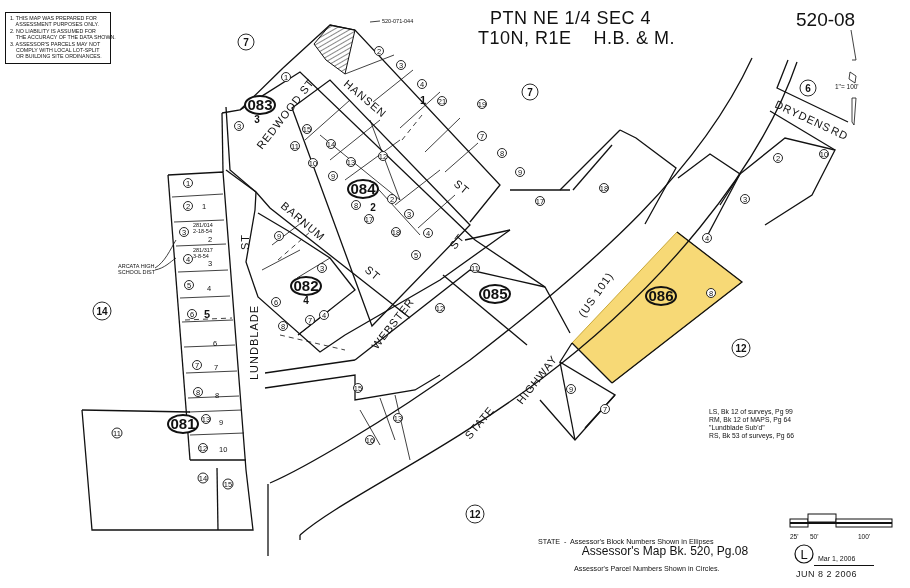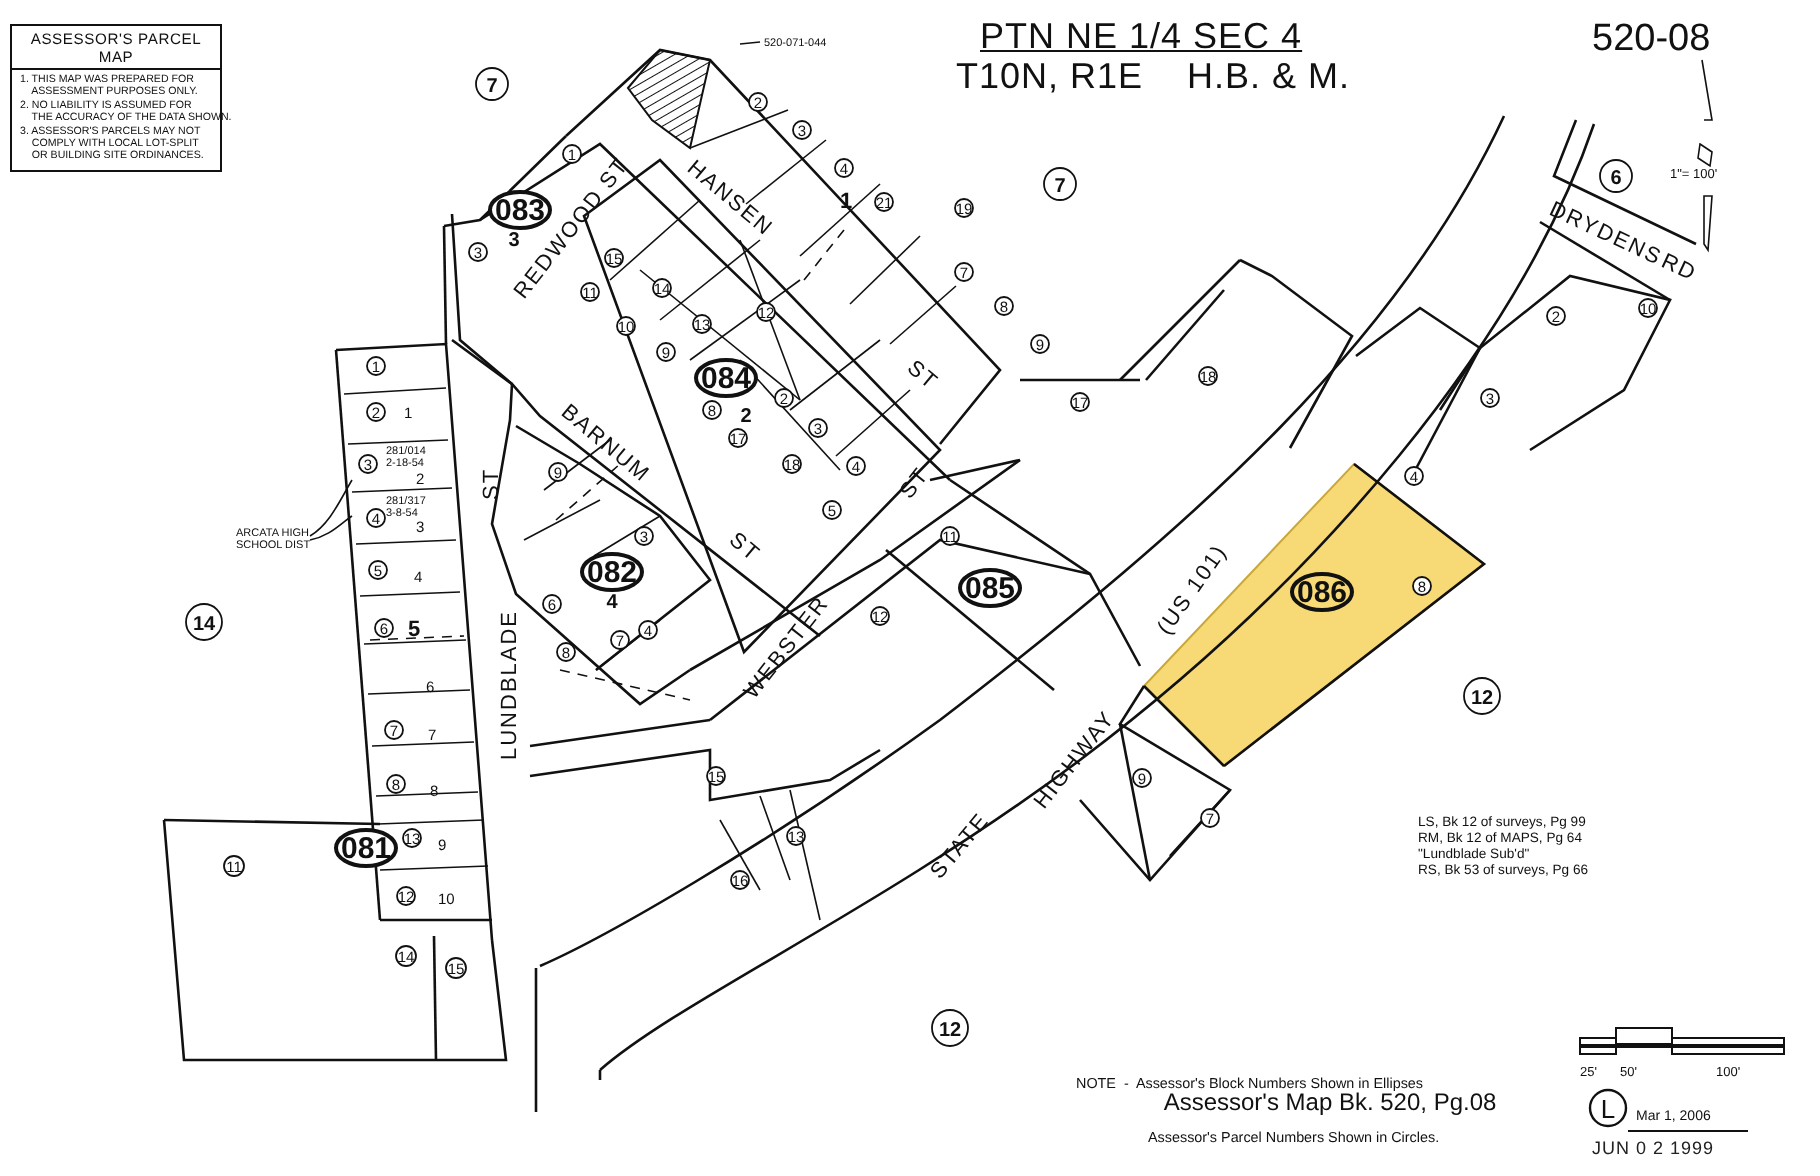--- a/index.html
+++ b/index.html
@@ -13,40 +13,39 @@
   .pn { font-size: 7.5px; }
   .pc { fill: #fff; stroke: #111; stroke-width: 0.9; }
   .bc { fill: #fff; stroke: #111; stroke-width: 2; }
   .bt { font-size: 15px; font-weight: bold; }
   .big { font-size: 10px; font-weight: bold; }
   .dim { font-size: 5.5px; }
   .legend-box { position: absolute; left: 5px; top: 12px; width: 104px; border: 1.2px solid #111; background: #fff; }
   .legend-title { font-size: 7.6px; text-align: center; border-bottom: 1.2px solid #111; padding: 2px 0 1px 0; letter-spacing: 0.3px; }
   .legend-items { font-size: 5.3px; padding: 2px 3px 3px 4px; line-height: 6.4px; }
   .legend-items div { white-space: pre; }
-  .hdr1 { position: absolute; left: 490px; top: 8px; font-size: 18px; letter-spacing: 0.5px; text-decoration: underline; }
+  .hdr1 { position: absolute; left: 490px; top: 8px; font-size: 18px; letter-spacing: 0.5px; }
   .hdr2 { position: absolute; left: 478px; top: 28px; font-size: 18px; letter-spacing: 0.5px; white-space: pre; text-align: center; }
   .sheet { position: absolute; left: 796px; top: 9px; font-size: 19px; text-align: center; }
   .refs { position: absolute; left: 709px; top: 408px; font-size: 6.8px; line-height: 7.9px; }
   .note { position: absolute; left: 538px; top: 519px; font-size: 7.2px; line-height: 9px; white-space: pre; }
   .note .l2 { padding-left: 36px; }
   .bookref { position: absolute; left: 560px; top: 544px; font-size: 12px; line-height: 15.5px; text-align: center; width: 210px; }
   .scale { position: absolute; left: 778px; top: 512px; width: 125px; height: 40px; }
   .scale-labels { position: absolute; left: 778px; top: 533px; width: 125px; font-size: 6.5px; }
   .scale-labels span { position: absolute; }
   .stamp { position: absolute; left: 790px; top: 544px; width: 90px; height: 40px; }
   .stamp-date { position: absolute; left: 818px; top: 555px; font-size: 7px; }
   .stamp-line { position: absolute; left: 814px; top: 565px; width: 60px; border-top: 1px solid #111; }
   .stamp-recv { position: absolute; left: 796px; top: 569px; font-size: 9px; letter-spacing: 0.5px; color: #222; }
 </style>
 </head>
 <body>
 
 <div class="legend-box">
-  <div class="legend-title">ASSESSOR'S PARCEL MAP</div>
   <div class="legend-items">
     <div>1. THIS MAP WAS PREPARED FOR</div>
     <div>    ASSESSMENT PURPOSES ONLY.</div>
     <div>2. NO LIABILITY IS ASSUMED FOR</div>
     <div>    THE ACCURACY OF THE DATA SHOWN.</div>
     <div>3. ASSESSOR'S PARCELS MAY NOT</div>
     <div>    COMPLY WITH LOCAL LOT-SPLIT</div>
     <div>    OR BUILDING SITE ORDINANCES.</div>
   </div>
 </div>
@@ -398,21 +397,21 @@
 </svg>
 
 <div class="refs">
   <div>LS, Bk 12 of surveys, Pg 99</div>
   <div>RM, Bk 12 of MAPS, Pg 64</div>
   <div>"Lundblade Sub'd"</div>
   <div>RS, Bk 53 of surveys, Pg 66</div>
 </div>
 
 <div class="note">
-  <div>NOTE  -  Assessor's Block Numbers Shown in Ellipses</div>
+  <div>STATE  -  Assessor's Block Numbers Shown in Ellipses</div>
   <div class="l2">Assessor's Parcel Numbers Shown in Circles.</div>
 </div>
 
 <div class="bookref">
   <div>Assessor's Map Bk. 520, Pg.08</div>
 </div>
 
 <svg class="scale" viewBox="0 0 125 40">
   <rect x="12" y="7" width="18" height="8" fill="#fff" stroke="#111" stroke-width="1"></rect>
   <rect x="30" y="2" width="28" height="8" fill="#fff" stroke="#111" stroke-width="1"></rect>
@@ -424,13 +423,13 @@
   <span style="left:32px">50'</span>
   <span style="left:80px">100'</span>
 </div>
 
 <svg class="stamp" viewBox="0 0 90 40">
   <circle cx="14" cy="10" r="9" fill="none" stroke="#111" stroke-width="1.2"></circle>
   <text x="14" y="15" font-size="13" text-anchor="middle" class="lbl">L</text>
 </svg>
 <div class="stamp-date">Mar 1, 2006</div>
 <div class="stamp-line"></div>
-<div class="stamp-recv">JUN 0 2 1999</div>
+<div class="stamp-recv">JUN 8 2 2006</div>
 
 </body></html>

